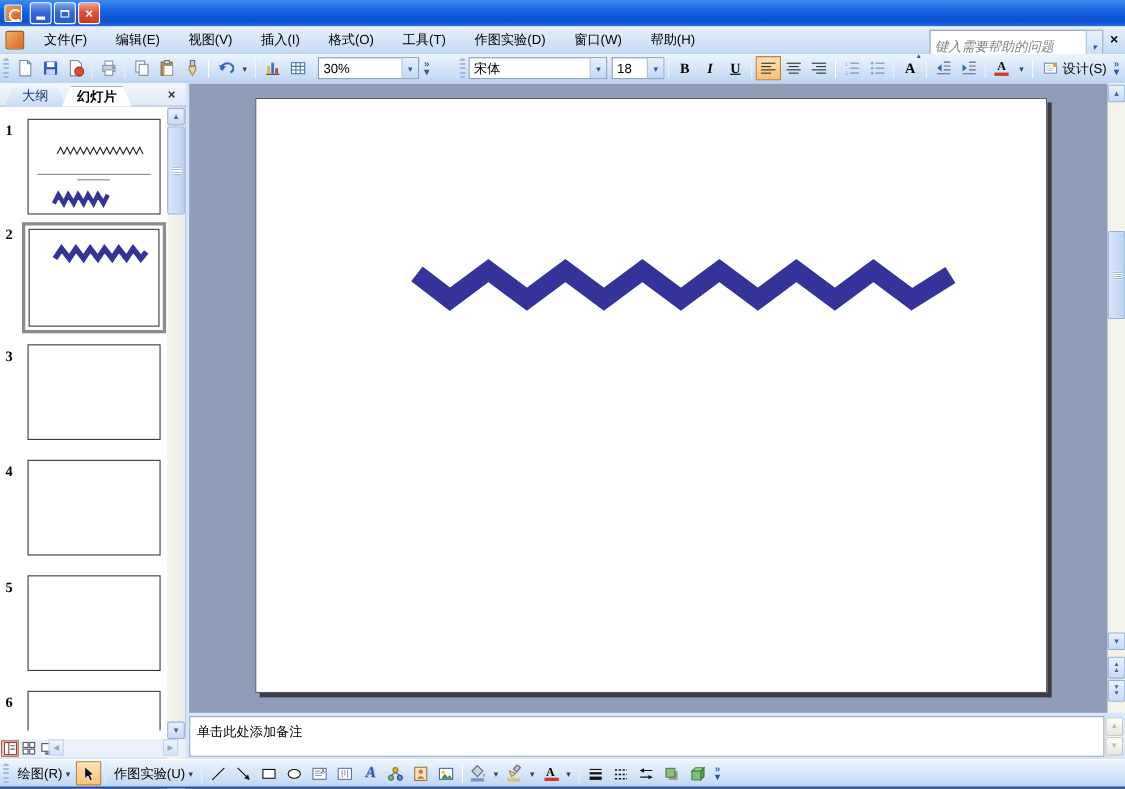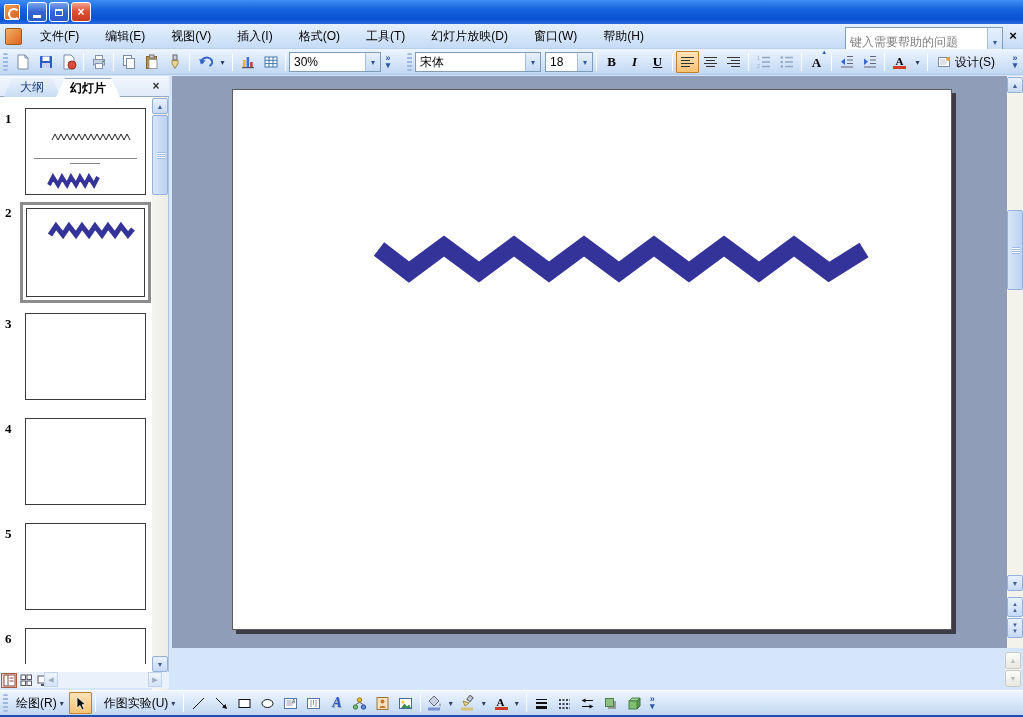--- a/index.html
+++ b/index.html
@@ -23,21 +23,21 @@
   .glyph-restore{width:8px;height:7px;border:1px solid #fff;border-top-width:2px;position:relative;}
 
   
   .menubar{position:absolute;left:0;top:24px;width:1023px;height:25px;
     background:linear-gradient(180deg,#E6F0FC,#C5DBF6);border-bottom:1px solid #B9CFEA;
     display:flex;align-items:center;padding:0 2px;}
   .doc-icon{width:17px;height:17px;background:linear-gradient(135deg,#F5B066,#DA641E);
     border:1px solid #9B5A20;border-radius:2px;margin:0 8px 0 3px;}
   .menu-item{font-size:12px;color:#000;padding:4px 10px;margin-right:6px;white-space:nowrap;}
   .help-combo{position:absolute;right:20px;top:3px;width:158px;height:30px;background:#fff;
-    border:1px solid #7F9DB9;display:flex;align-items:center;}
+    border:1px solid #7F9DB9;display:flex;align-items:center;font-style:italic;}
   .help-combo .ph{color:#808080;font-size:12px;padding-left:4px;flex:1;overflow:hidden;white-space:nowrap;}
   .combo-arrow{width:15px;height:100%;display:flex;align-items:center;justify-content:center;
     background:linear-gradient(180deg,#E8F1FC,#C3D9F4);border-left:1px solid #A8C0DD;
     color:#2B57A8;font-size:8px;}
   .doc-close{position:absolute;right:2px;top:4px;width:16px;height:16px;color:#000;
     font-size:13px;font-weight:bold;text-align:center;line-height:16px;}
 
   
   .toolrow{position:absolute;left:0;top:49px;width:1023px;height:26px;
     background:linear-gradient(180deg,#EDF5FE 0%,#D7E6F9 50%,#C0D7F2 100%);
@@ -144,21 +144,21 @@
   </div>
 
   <div class="menubar">
     <div class="doc-icon"></div>
     <div class="menu-item">文件(F)</div>
     <div class="menu-item">编辑(E)</div>
     <div class="menu-item">视图(V)</div>
     <div class="menu-item">插入(I)</div>
     <div class="menu-item">格式(O)</div>
     <div class="menu-item">工具(T)</div>
-    <div class="menu-item">幻灯片放映(D)</div>
+    <div class="menu-item">作图实验(D)</div>
     <div class="menu-item">窗口(W)</div>
     <div class="menu-item">帮助(H)</div>
     <div class="help-combo">
       <span class="ph">键入需要帮助的问题</span>
       <span class="combo-arrow">
           <span>▾</span>
         </span>
     </div>
     <div class="doc-close">×</div>
   </div>
@@ -246,21 +246,21 @@
         <span class="combo-arrow">
             <span>▾</span>
           </span>
       </div>
       <div class="overflowbtn">
         <span>»</span>
         <span>▾</span>
       </div>
     </div>
 
-    <div class="tbgroup" style="left:404px;right:0;">
+    <div class="tbgroup" style="left:415px;right:0;">
       <div class="handle"></div>
       <div class="combo" style="width:126px;">
         <span class="val">宋体</span>
         <span class="combo-arrow">
             <span>▾</span>
           </span>
       </div>
       <div class="combo" style="width:48px;margin-left:4px;">
         <span class="val">18</span>
         <span class="combo-arrow">
@@ -467,20 +467,23 @@
     <div class="navbtn" style="top:521px;">
       <span>▲</span>
         <span>▲</span>
     </div>
     <div class="navbtn" style="top:542px;">
       <span>▼</span>
         <span>▼</span>
     </div>
   </div>
 
+  <div class="notes">
+    <div class="notes-text">单击此处添加备注</div>
+  </div>
   <div class="nscroll">
     <div class="dis" style="top:0;">
         <span>▲</span>
       </div>
     <div class="dis" style="top:18px;">
         <span>▼</span>
       </div>
   </div>
 
   <div class="drawbar">

